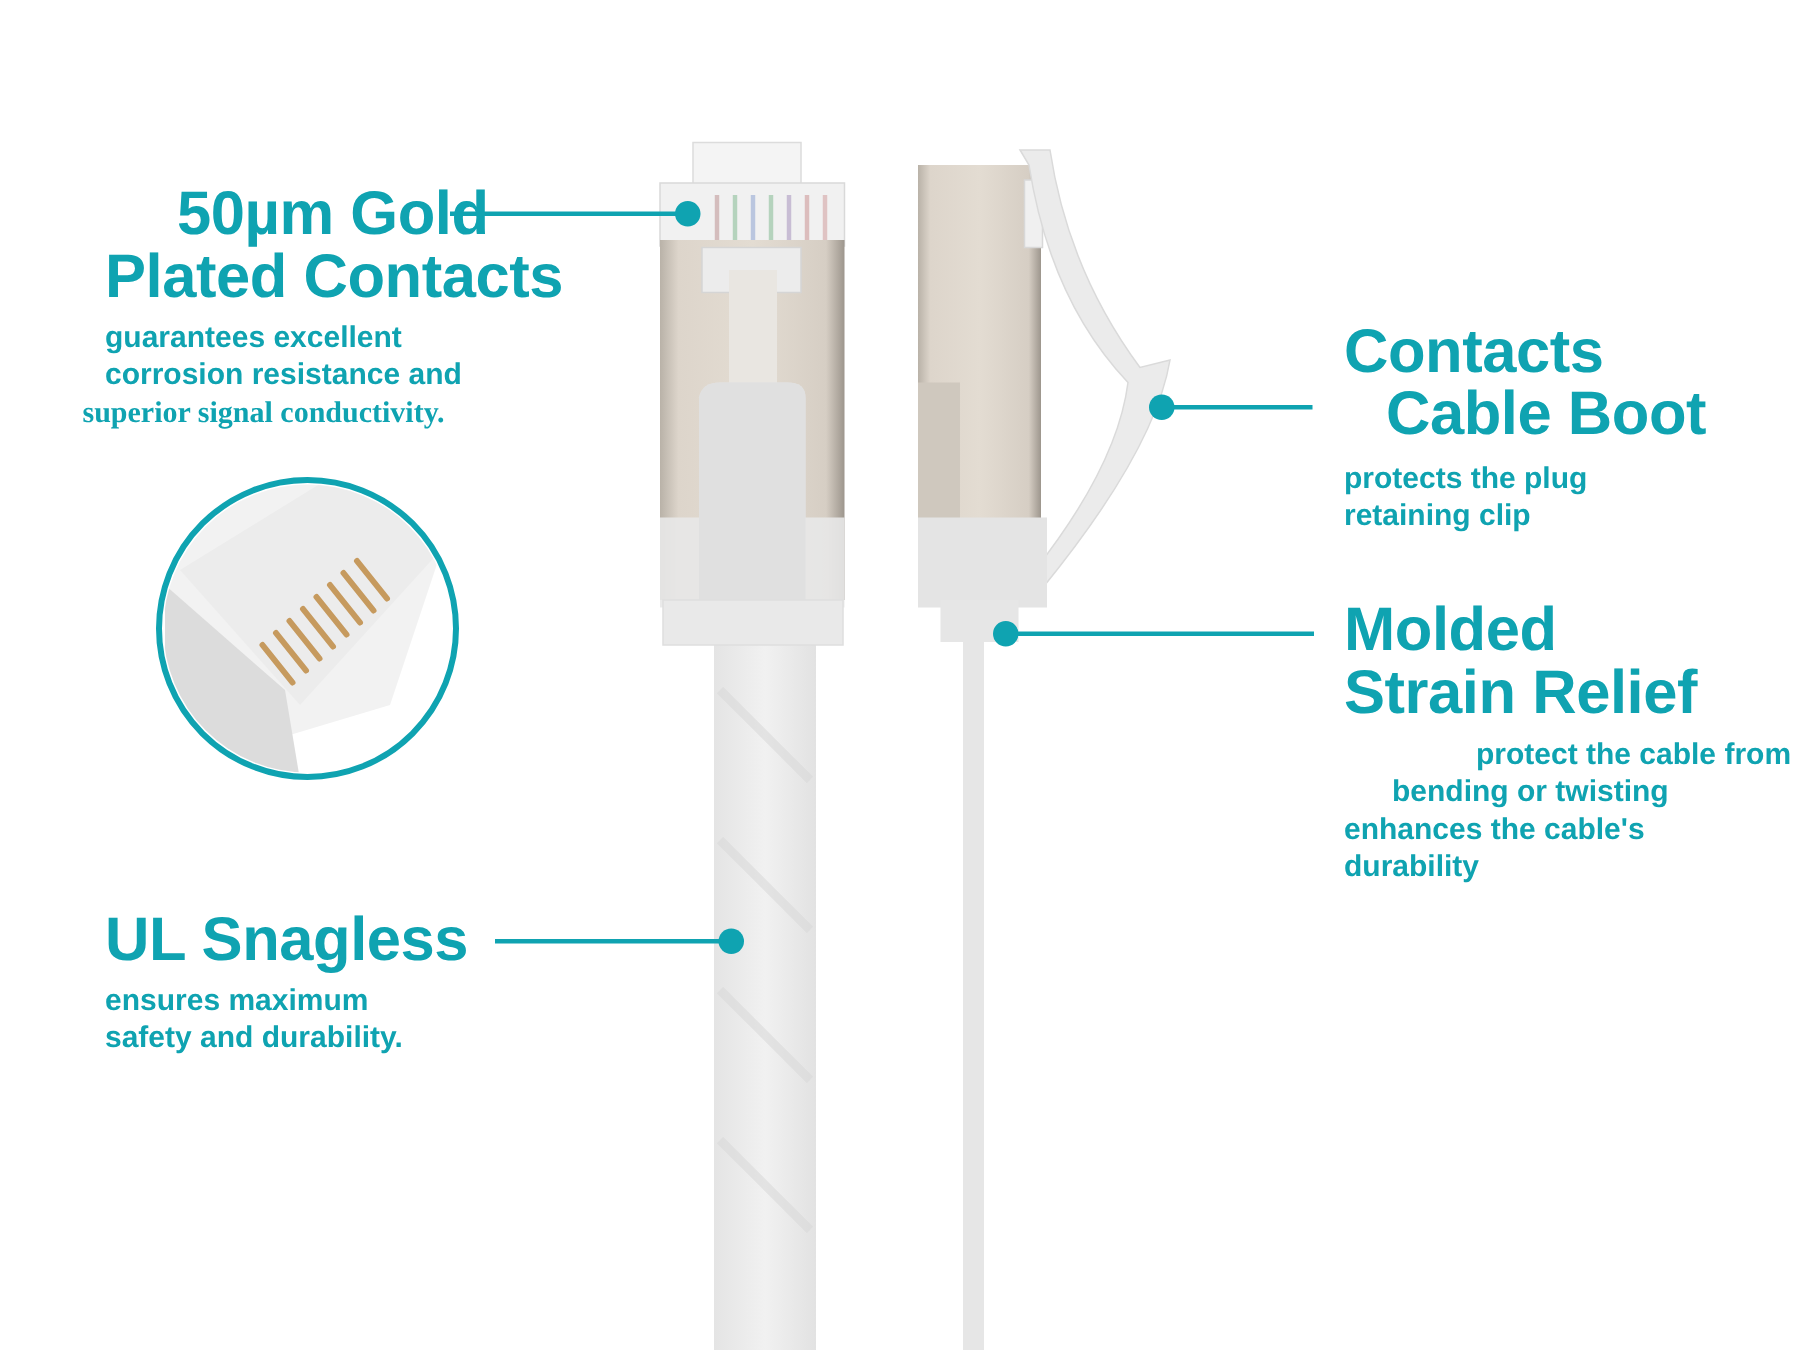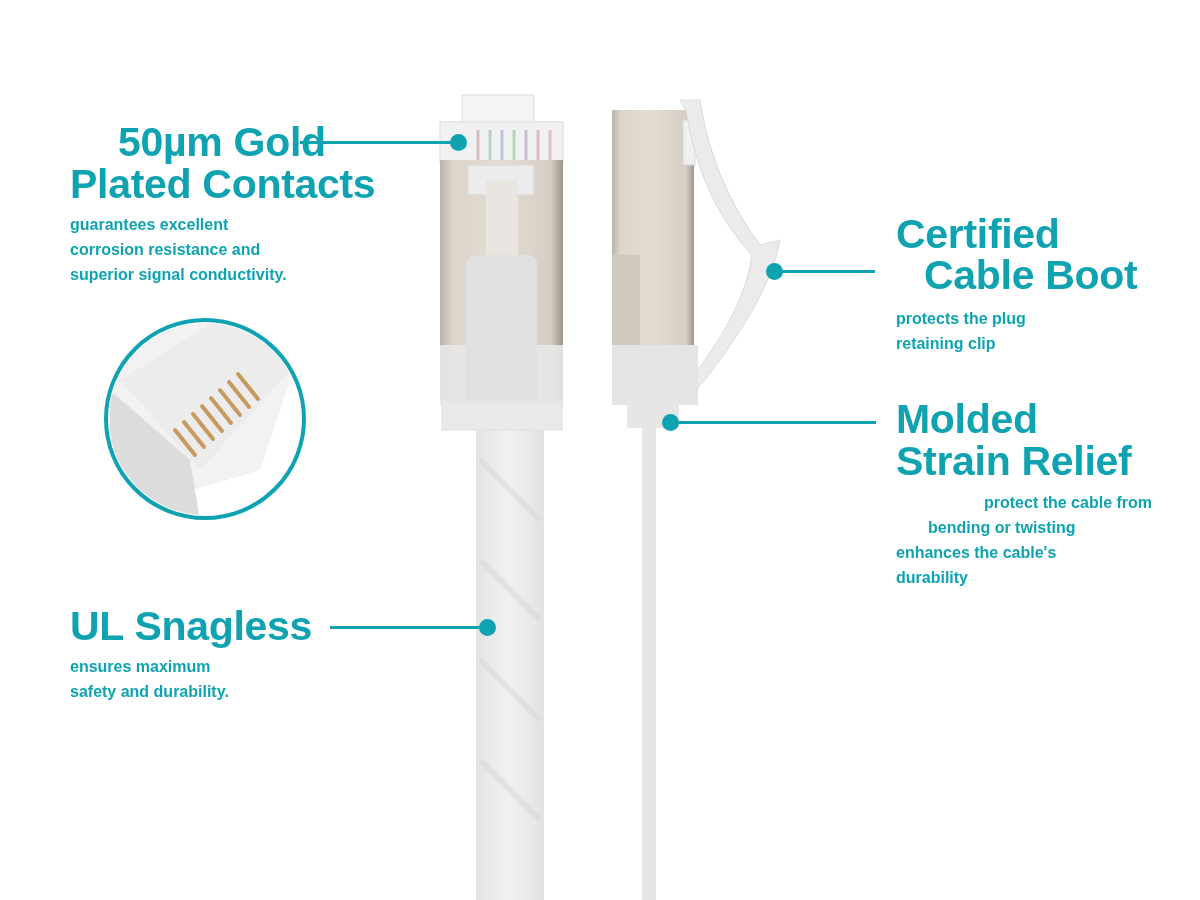--- a/index.html
+++ b/index.html
@@ -1,18 +1,18 @@
 <!DOCTYPE html>
 <html><head>
 <meta charset="utf-8">
 <style>
   html, body { margin: 0; padding: 0; }
   body { width: 1200px; height: 900px; background: #ffffff; position: relative; overflow: hidden; font-family: "Liberation Sans", sans-serif; }
   .title { position: absolute; font-weight: bold; font-size: 41px; line-height: 42px; color: #0fa3b1; letter-spacing: -0.3px; }
-  .desc { position: absolute; font-weight: bold; font-size: 16px; line-height: 26px; color: #0fa3b1; }
+  .desc { position: absolute; font-weight: bold; font-size: 20px; line-height: 26px; color: #0fa3b1; }
   .line { position: absolute; height: 3px; background: #0fa3b1; }
   .dot { position: absolute; width: 17px; height: 17px; border-radius: 50%; background: #0fa3b1; }
   .art { position: absolute; left: 0; top: 0; }
 </style>
 </head>
 <body>
 
 <svg class="art" width="1200" height="900" xmlns="http://www.w3.org/2000/svg">
   <defs>
     <linearGradient id="shieldGrad" x1="0" x2="1">
@@ -89,35 +89,35 @@
       </g>
     </g>
   </g>
 </svg>
 
 <div>
   <div class="title" style="left:70px; top:121px;margin-left:48px;">50µm Gold</div>
   <div class="title" style="left:70px; top:163px;text-align:right;">Plated Contacts</div>
   <div class="desc" style="left:70px; top:212px;">guarantees excellent</div>
   <div class="desc" style="left:70px; top:237px;">corrosion resistance and</div>
-  <div class="desc" style="left:70px; top:262px;">superior signal conductivity.</div>
+  <div class="desc" style="left:55px; top:262px;font-family:Liberation Serif, serif;">superior signal conductivity.</div>
   <div class="line" style="left:300px; top:141px; width:158px;"></div>
   <div class="dot" style="left:450px; top:134px;"></div>
 </div>
 
 <div>
   <div class="title" style="left:70px; top:605px;">UL Snagless</div>
   <div class="desc" style="left:70px; top:654px;">ensures maximum</div>
   <div class="desc" style="left:70px; top:679px;">safety and durability.</div>
   <div class="line" style="left:330px; top:626px; width:158px;"></div>
   <div class="dot" style="left:479px; top:619px;"></div>
 </div>
 
 <div>
-  <div class="title" style="left:896px; top:213px;">Certified</div>
+  <div class="title" style="left:896px; top:213px;">Contacts</div>
   <div class="title" style="left:896px; top:254px;margin-left:28px;">Cable Boot</div>
   <div class="desc" style="left:896px; top:306px;">protects the plug</div>
   <div class="desc" style="left:896px; top:331px;">retaining clip</div>
   <div class="line" style="left:775px; top:270px; width:100px;"></div>
   <div class="dot" style="left:766px; top:263px;"></div>
 </div>
 
 <div>
   <div class="title" style="left:896px; top:398px;">Molded</div>
   <div class="title" style="left:896px; top:440px;">Strain Relief</div>

